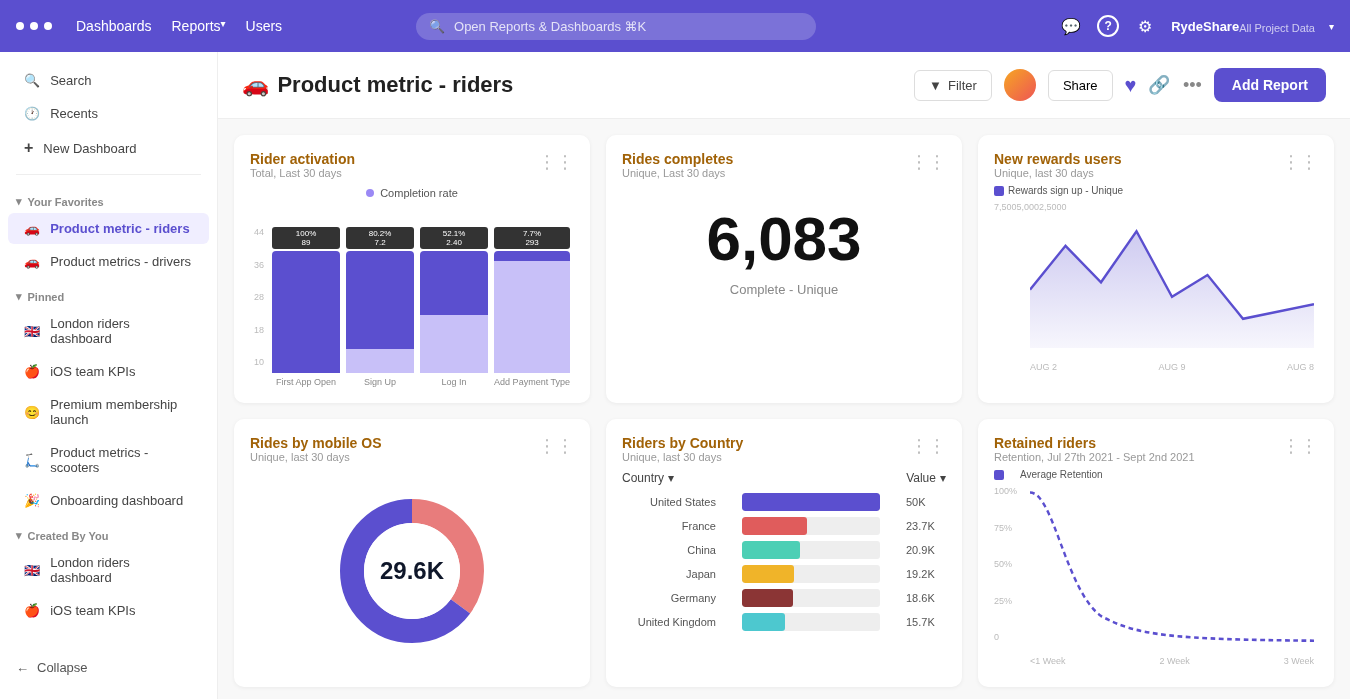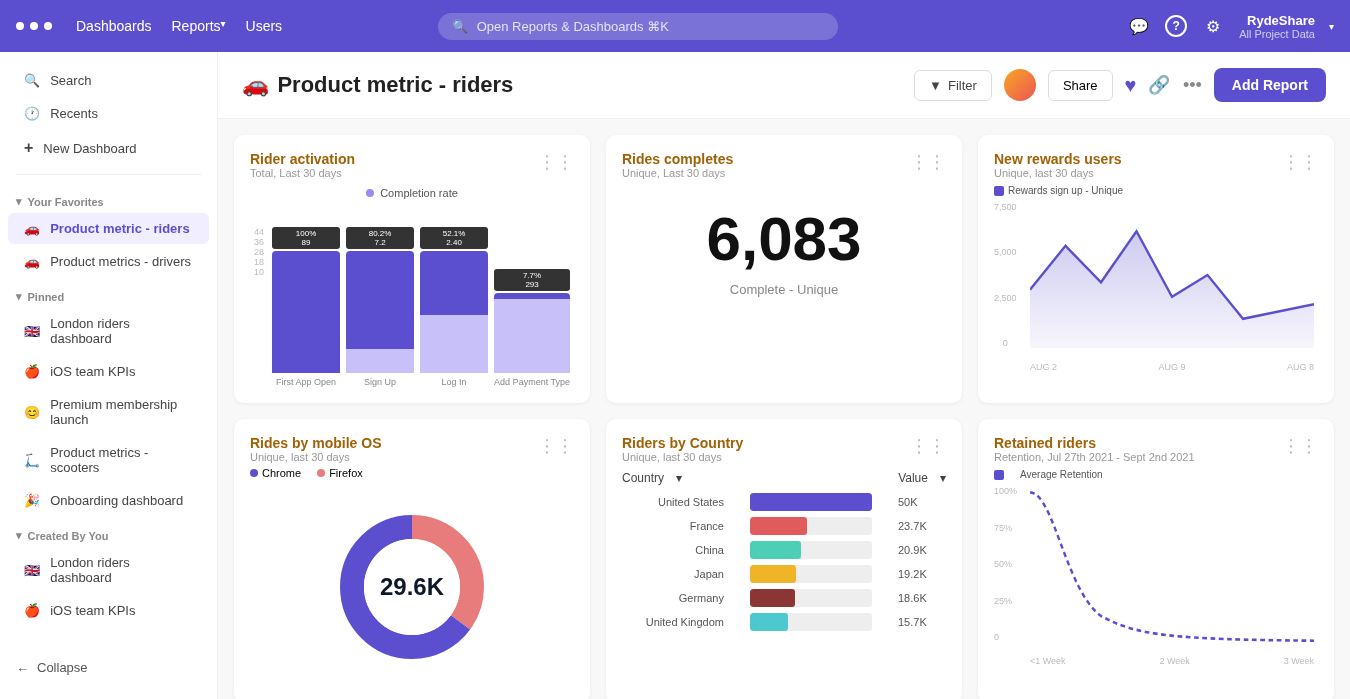--- a/index.html
+++ b/index.html
@@ -26,21 +26,21 @@
       background: rgba(255,255,255,0.2);
       border-radius: 20px;
       display: flex;
       align-items: center;
       padding: 6px 14px;
       gap: 8px;
       color: rgba(255,255,255,0.8);
       font-size: 13px;
     }
     .topnav-right { display: flex; align-items: center; gap: 14px; margin-left: auto; }
-    .topnav-right .user-info { display: flex; flex-direction: column; align-items: flex-end; }
+    .topnav-right .user-info { display: flex; flex-direction: row; align-items: flex-end; }
     .topnav-right .user-info .name { color: white; font-size: 13px; font-weight: 600; }
     .topnav-right .user-info .sub { color: rgba(255,255,255,0.7); font-size: 11px; }
     .topnav-icon { width: 24px; height: 24px; display: flex; align-items: center; justify-content: center; color: white; font-size: 16px; }
 
     
     .layout { display: flex; height: calc(100vh - 52px); }
 
     
     .sidebar {
       width: 218px;
@@ -117,27 +117,27 @@
     .bar-chart { position: relative; margin-top: 8px; }
     .bar-chart-legend { display: flex; align-items: center; gap: 6px; font-size: 11px; color: #555; margin-bottom: 8px; justify-content: center; }
     .legend-dot { width: 8px; height: 8px; border-radius: 50%; }
 
     
     .donut-container { display: flex; align-items: center; justify-content: center; height: 200px; position: relative; margin-top: 8px; }
     .donut-legend { display: flex; gap: 16px; font-size: 11px; margin-bottom: 8px; }
     .donut-center { position: absolute; font-size: 24px; font-weight: 700; color: #0f172a; }
 
     
-    .hbar-row { display: flex; align-items: center; gap: 26px; margin: 6px 12px; }
+    .hbar-row { display: flex; align-items: center; gap: 26px; margin: 6px 4px; }
     .hbar-label { width: 90px; font-size: 11px; color: #555; text-align: right; flex-shrink: 0; }
     .hbar-track { flex: 1; height: 18px; border-radius: 3px; background: #eee; overflow: hidden; }
     .hbar-fill { height: 100%; border-radius: 3px; }
     .hbar-val { width: 36px; font-size: 11px; color: #555; flex-shrink: 0; }
     .hbar-header { display: flex; align-items: center; gap: 8px; margin: 8px 0; }
-    .hbar-col-label { font-size: 12px; color: #444; display: flex; align-items: center; gap: 12px; cursor: pointer; }
+    .hbar-col-label { font-size: 12px; color: #444; display: flex; align-items: center; gap: 4px; cursor: pointer; }
   </style>
 </head>
 <body>
 
 <nav class="topnav">
   <div class="topnav-logo">
     <span></span>
       <span></span>
       <span></span>
   </div>
@@ -271,21 +271,21 @@
           </div>
           <span class="card-dots">⋮⋮</span>
         </div>
         <div class="bar-chart">
           <div class="bar-chart-legend">
             <span class="legend-dot" style="background:#9b89f5;"></span>
             <span>Completion rate</span>
           </div>
           <div style="display:flex;gap:4px;height:180px;align-items:flex-end;padding:0 4px;position:relative;">
 
-            <div style="display:flex;flex-direction:column;height:160px;font-size:9px;color:#bbb;margin-right:4px;text-align:right;padding-bottom:20px;">
+            <div style="display:flex;flex-direction:column;justify-content:space-between;height:160px;font-size:9px;color:#bbb;margin-right:4px;text-align:right;padding-bottom:20px;">
               <span>44</span>
                 <span>36</span>
                 <span>28</span>
                 <span>18</span>
                 <span>10</span>
             </div>
 
             <div style="flex:1;display:flex;align-items:flex-end;height:160px;gap:6px;">
               <div style="flex:1;display:flex;flex-direction:column;align-items:center;height:100%;justify-content:flex-end;">
                 <div style="position:relative;width:100%;">
@@ -304,21 +304,21 @@
               </div>
               <div style="flex:1;display:flex;flex-direction:column;align-items:center;height:100%;justify-content:flex-end;">
                 <div style="position:relative;width:100%;">
                   <div style="background:#333;color:white;font-size:8px;padding:2px 4px;border-radius:3px;text-align:center;margin-bottom:2px;">52.1%<br>2.40</div>
                 </div>
                 <div style="width:100%;background:#5b4fcf;height:73px;border-radius:4px 4px 0 0;"></div>
                 <div style="width:100%;background:#c8c0f8;height:67px;border-radius:0;"></div>
                 <div style="font-size:9px;color:#888;margin-top:4px;text-align:center;">Log In</div>
               </div>
               <div style="flex:1;display:flex;flex-direction:column;align-items:center;height:100%;justify-content:flex-end;">
-                <div style="position:relative;width:100%;margin-top:42px;">
+                <div style="position:relative;width:100%;">
                   <div style="background:#333;color:white;font-size:8px;padding:2px 4px;border-radius:3px;text-align:center;margin-bottom:2px;">7.7%<br>293</div>
                 </div>
                 <div style="width:100%;background:#5b4fcf;height:11px;border-radius:4px 4px 0 0;"></div>
                 <div style="width:100%;background:#c8c0f8;height:129px;border-radius:0;"></div>
                 <div style="font-size:9px;color:#888;margin-top:4px;text-align:center;white-space:nowrap;">Add Payment Type</div>
               </div>
             </div>
           </div>
         </div>
       </div>
@@ -341,21 +341,21 @@
             <div class="card-title">New rewards users</div>
             <div class="card-subtitle">Unique, last 30 days</div>
           </div>
           <span class="card-dots">⋮⋮</span>
         </div>
         <div style="font-size:10px;color:#555;display:flex;align-items:center;gap:4px;margin:6px 0;">
           <span style="width:10px;height:10px;background:#5b4fcf;display:inline-block;border-radius:2px;"></span>
           <span>Rewards sign up - Unique</span>
         </div>
         <div style="position:relative;height:170px;">
-          <div style="position:absolute;left:0;top:0;bottom:24px;display:flex;flex-direction:column;justify-content:space-between;font-size:9px;color:#bbb;text-align:center;">
+          <div style="position:absolute;left:0;top:0;bottom:24px;display:flex;flex-direction:row;justify-content:space-between;font-size:9px;color:#bbb;text-align:center;">
             <span>7,500</span>
               <span>5,000</span>
               <span>2,500</span>
               <span>0</span>
           </div>
           <svg style="position:absolute;left:36px;right:4px;top:0;bottom:24px;width:calc(100% - 40px);height:146px;" viewBox="0 0 240 120" preserveAspectRatio="none">
             <defs>
               <linearGradient id="rg" x1="0" y1="0" x2="0" y2="1">
                 <stop offset="0%" stop-color="#5b4fcf" stop-opacity="0.3"></stop>
                 <stop offset="100%" stop-color="#5b4fcf" stop-opacity="0.05"></stop>
@@ -373,30 +373,20 @@
       </div>
 
       <div class="card">
         <div class="card-header">
           <div>
             <div class="card-title">Rides by mobile OS</div>
             <div class="card-subtitle">Unique, last 30 days</div>
           </div>
           <span class="card-dots">⋮⋮</span>
         </div>
-        <div class="donut-legend">
-          <span style="display:flex;align-items:center;gap:4px;font-size:11px;">
-            <span style="width:8px;height:8px;border-radius:50%;background:#5b4fcf;display:inline-block;"></span>
-            <span>Chrome</span>
-          </span>
-          <span style="display:flex;align-items:center;gap:4px;font-size:11px;">
-            <span style="width:8px;height:8px;border-radius:50%;background:#e87c7c;display:inline-block;"></span>
-            <span>Firefox</span>
-          </span>
-        </div>
         <div class="donut-container">
           <svg width="160" height="160" viewBox="0 0 160 160">
 
             <circle cx="80" cy="80" r="60" fill="none" stroke="#e87c7c" stroke-width="24" stroke-dasharray="131.9 376.99" stroke-dashoffset="0" transform="rotate(-90 80 80)"></circle>
 
             <circle cx="80" cy="80" r="60" fill="none" stroke="#5b4fcf" stroke-width="24" stroke-dasharray="245.04 376.99" stroke-dashoffset="-131.9" transform="rotate(-90 80 80)"></circle>
             <circle cx="80" cy="80" r="48" fill="white"></circle>
           </svg>
           <div class="donut-center">29.6K</div>
         </div>

